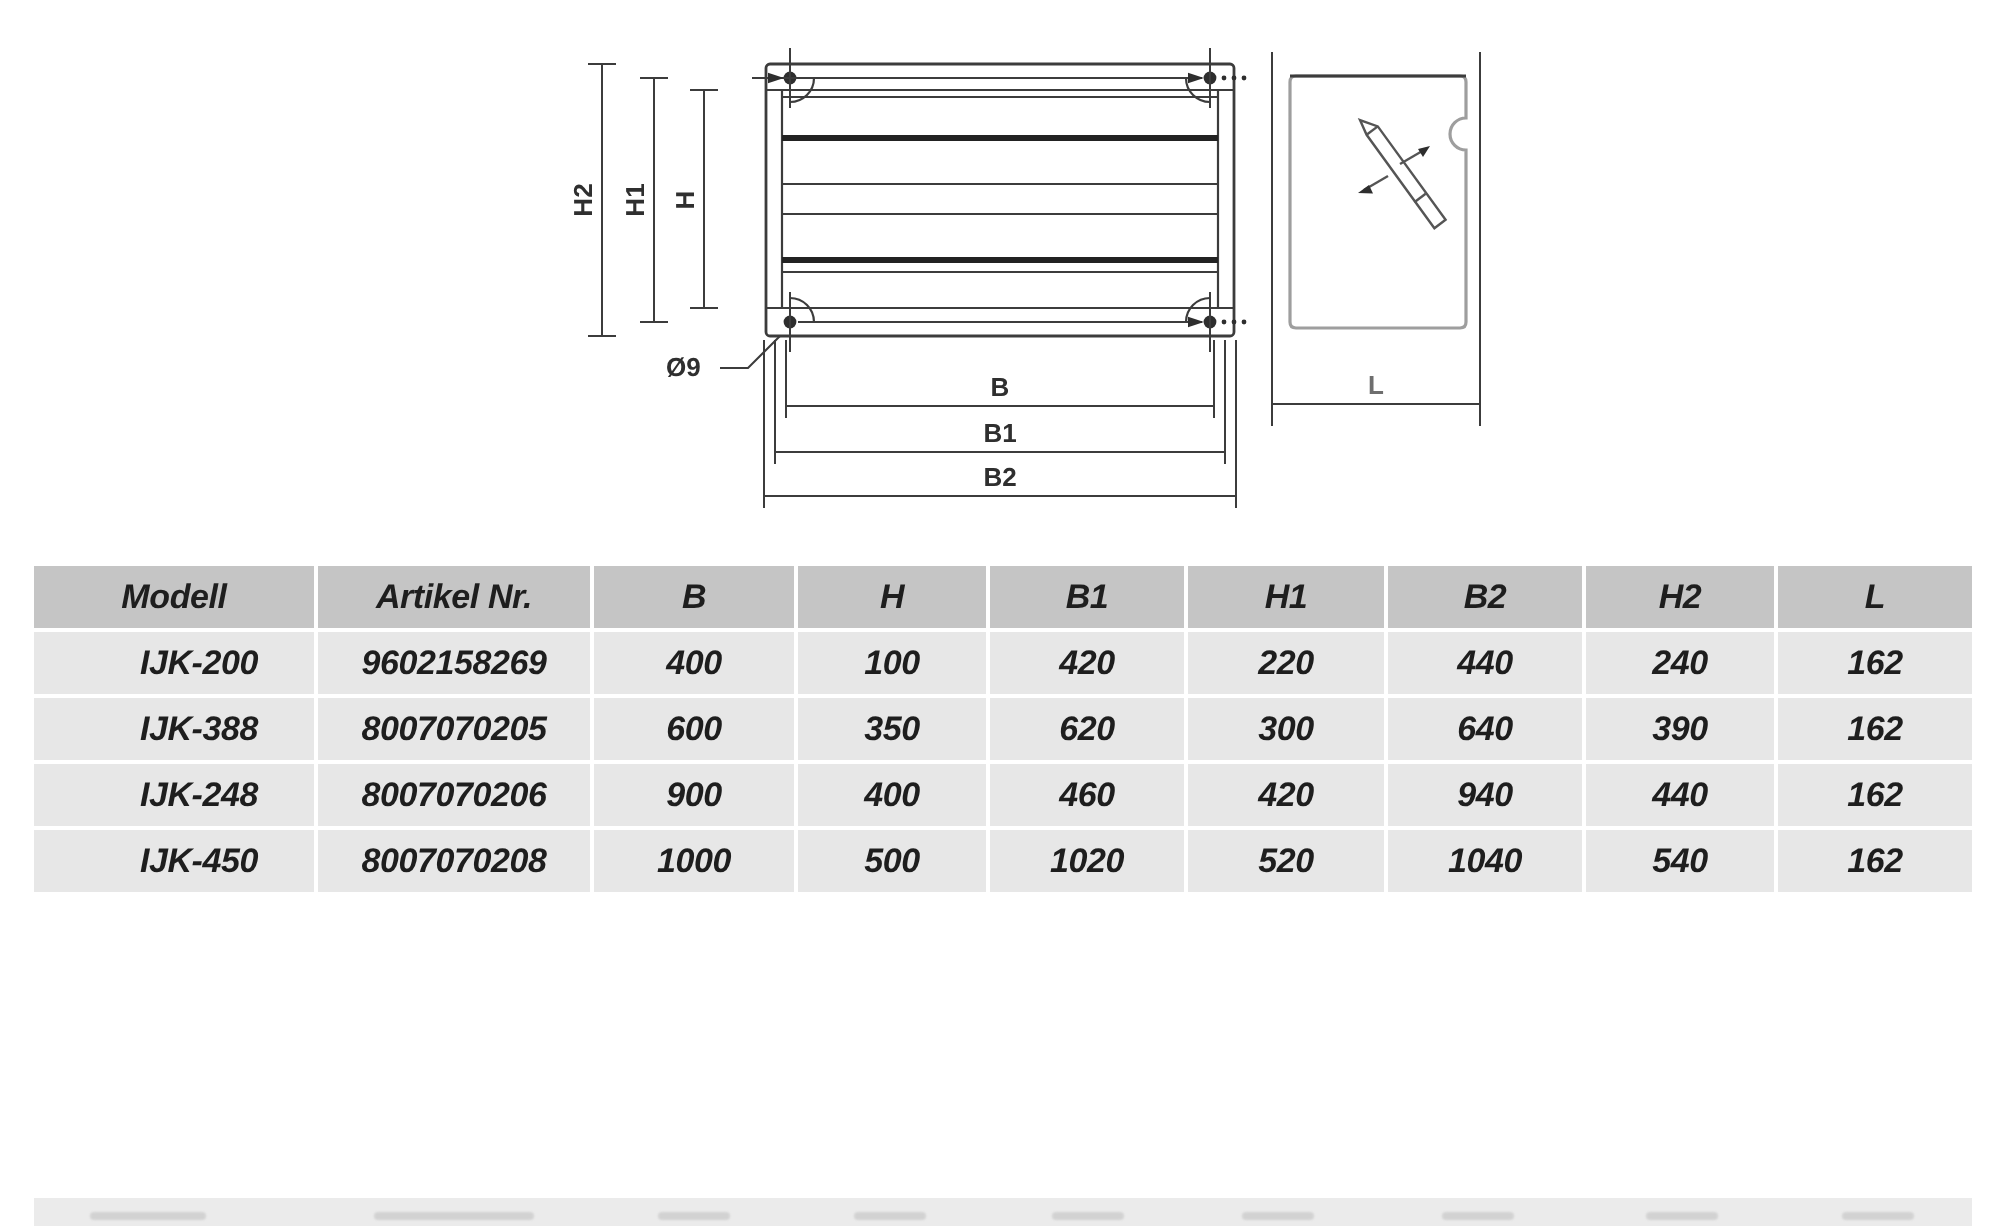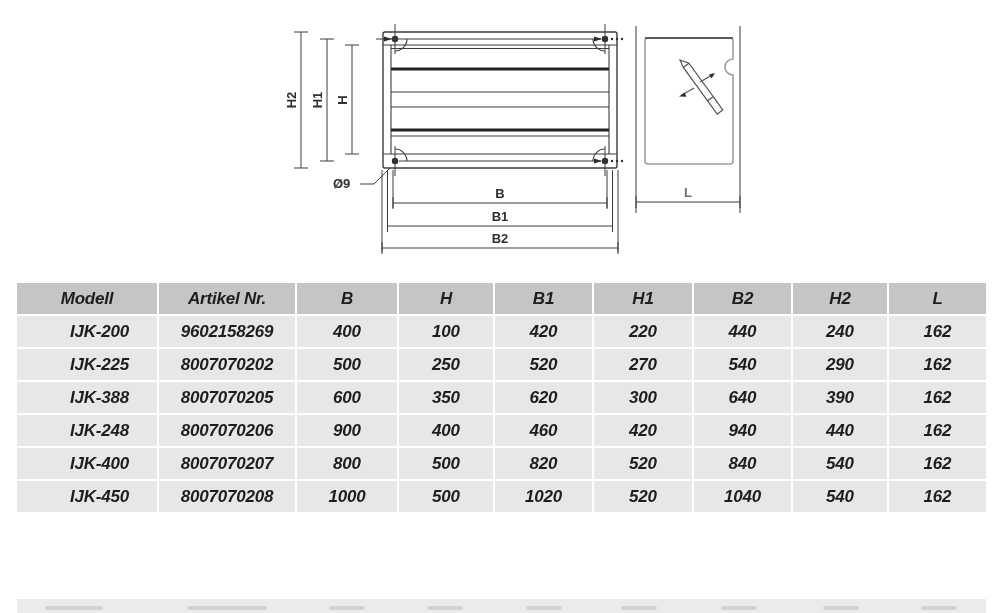--- a/index.html
+++ b/index.html
@@ -176,61 +176,39 @@
         <td>9602158269</td>
         <td>400</td>
         <td>100</td>
         <td>420</td>
         <td>220</td>
         <td>440</td>
         <td>240</td>
         <td>162</td>
       </tr>
       <tr>
-        <td class="model">IJK-225</td>
-        <td>8007070202</td>
-        <td>500</td>
-        <td>250</td>
-        <td>520</td>
-        <td>270</td>
-        <td>540</td>
-        <td>290</td>
-        <td>162</td>
-      </tr>
-      <tr>
         <td class="model">IJK-388</td>
         <td>8007070205</td>
         <td>600</td>
         <td>350</td>
         <td>620</td>
         <td>300</td>
         <td>640</td>
         <td>390</td>
         <td>162</td>
       </tr>
       <tr>
         <td class="model">IJK-248</td>
         <td>8007070206</td>
         <td>900</td>
         <td>400</td>
         <td>460</td>
         <td>420</td>
         <td>940</td>
         <td>440</td>
-        <td>162</td>
-      </tr>
-      <tr>
-        <td class="model">IJK-400</td>
-        <td>8007070207</td>
-        <td>800</td>
-        <td>500</td>
-        <td>820</td>
-        <td>520</td>
-        <td>840</td>
-        <td>540</td>
         <td>162</td>
       </tr>
       <tr>
         <td class="model">IJK-450</td>
         <td>8007070208</td>
         <td>1000</td>
         <td>500</td>
         <td>1020</td>
         <td>520</td>
         <td>1040</td>

